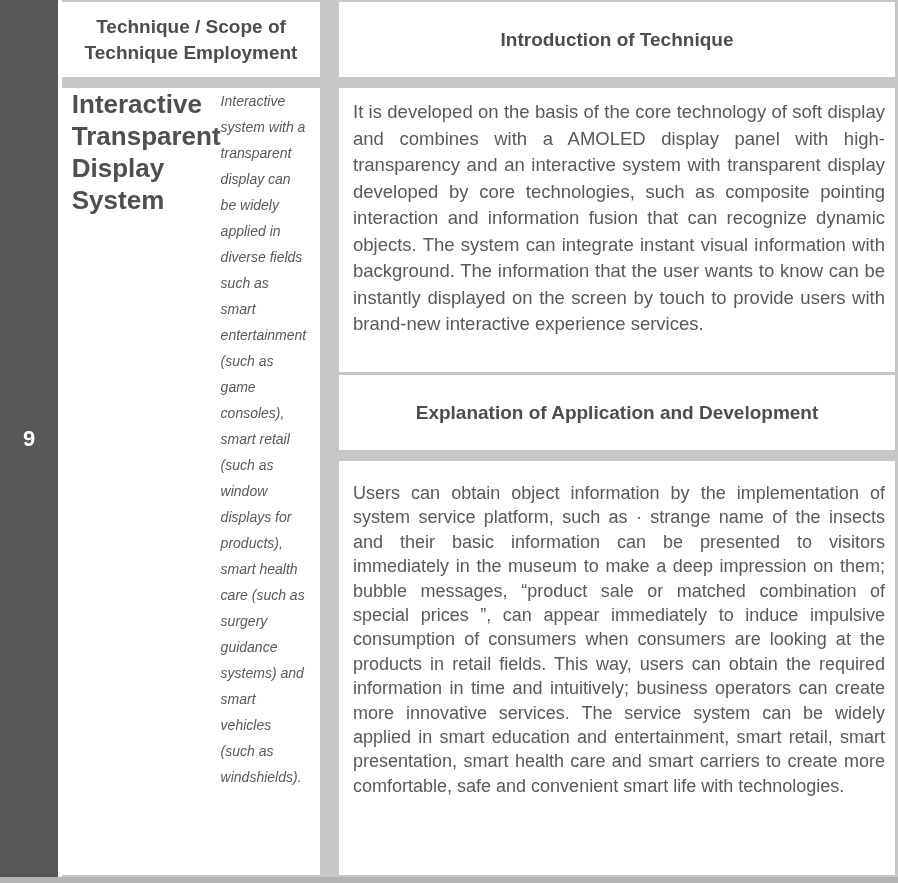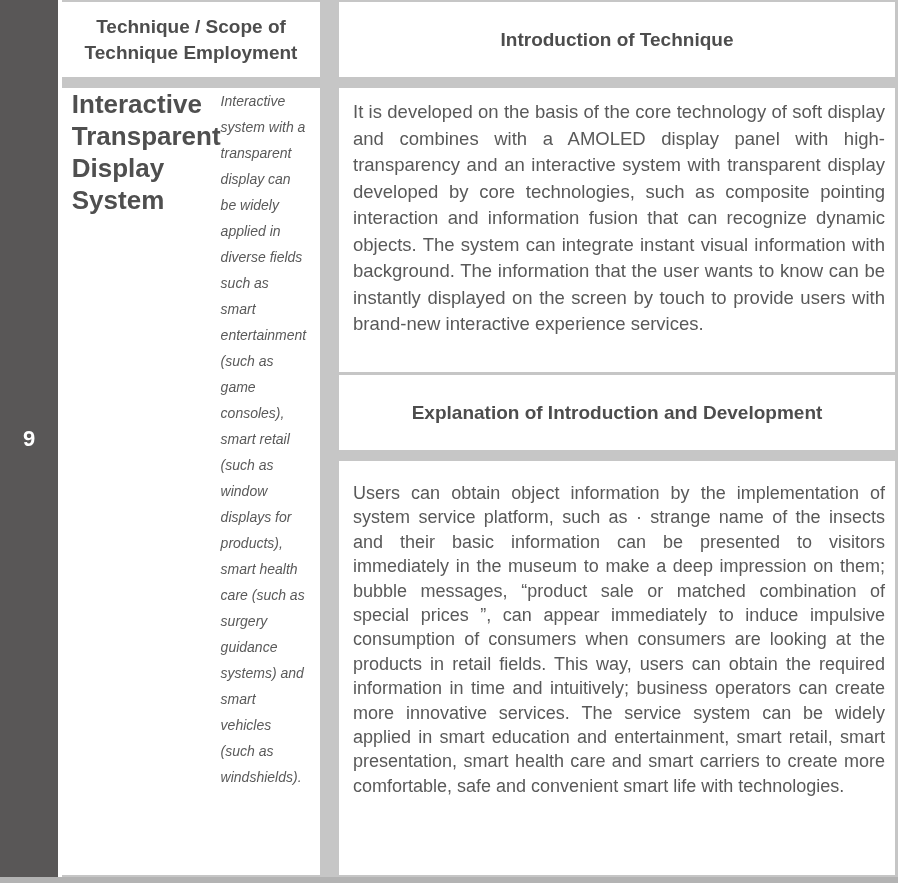--- a/index.html
+++ b/index.html
@@ -125,21 +125,21 @@
         <div class="left-desc">Interactive system with a transparent display can be widely applied in diverse fields such as smart entertainment (such as game consoles), smart retail (such as window displays for products), smart health care (such as surgery guidance systems) and smart vehicles (such as windshields).</div>
       </div>
     </div>
 
     <div class="col col-right">
       <div class="cell head">
         <span>Introduction of Technique</span>
       </div>
       <div class="cell body text-cell intro-cell">It is developed on the basis of the core technology of soft display and combines with a AMOLED display panel with high-transparency and an interactive system with transparent display developed by core technologies, such as composite pointing interaction and information fusion that can recognize dynamic objects. The system can integrate instant visual information with background. The information that the user wants to know can be instantly displayed on the screen by touch to provide users with brand-new interactive experience services.</div>
       <div class="cell head">
-        <span>Explanation of Introduction and Development</span>
+        <span>Explanation of Application and Development</span>
       </div>
       <div class="cell body text-cell app-cell">Users can obtain object information by the implementation of system service platform, such as · strange name of the insects and their basic information can be presented to visitors immediately in the museum to make a deep impression on them; bubble messages, “product sale or matched combination of special prices ”, can appear immediately to induce impulsive consumption of consumers when consumers are looking at the products in retail fields. This way, users can obtain the required information in time and intuitively; business operators can create more innovative services. The service system can be widely applied in smart education and entertainment, smart retail, smart presentation, smart health care and smart carriers to create more comfortable, safe and convenient smart life with technologies.</div>
     </div>
 
   </div>
 
   <div class="bottom-strip"></div>
 
 </div>
 

